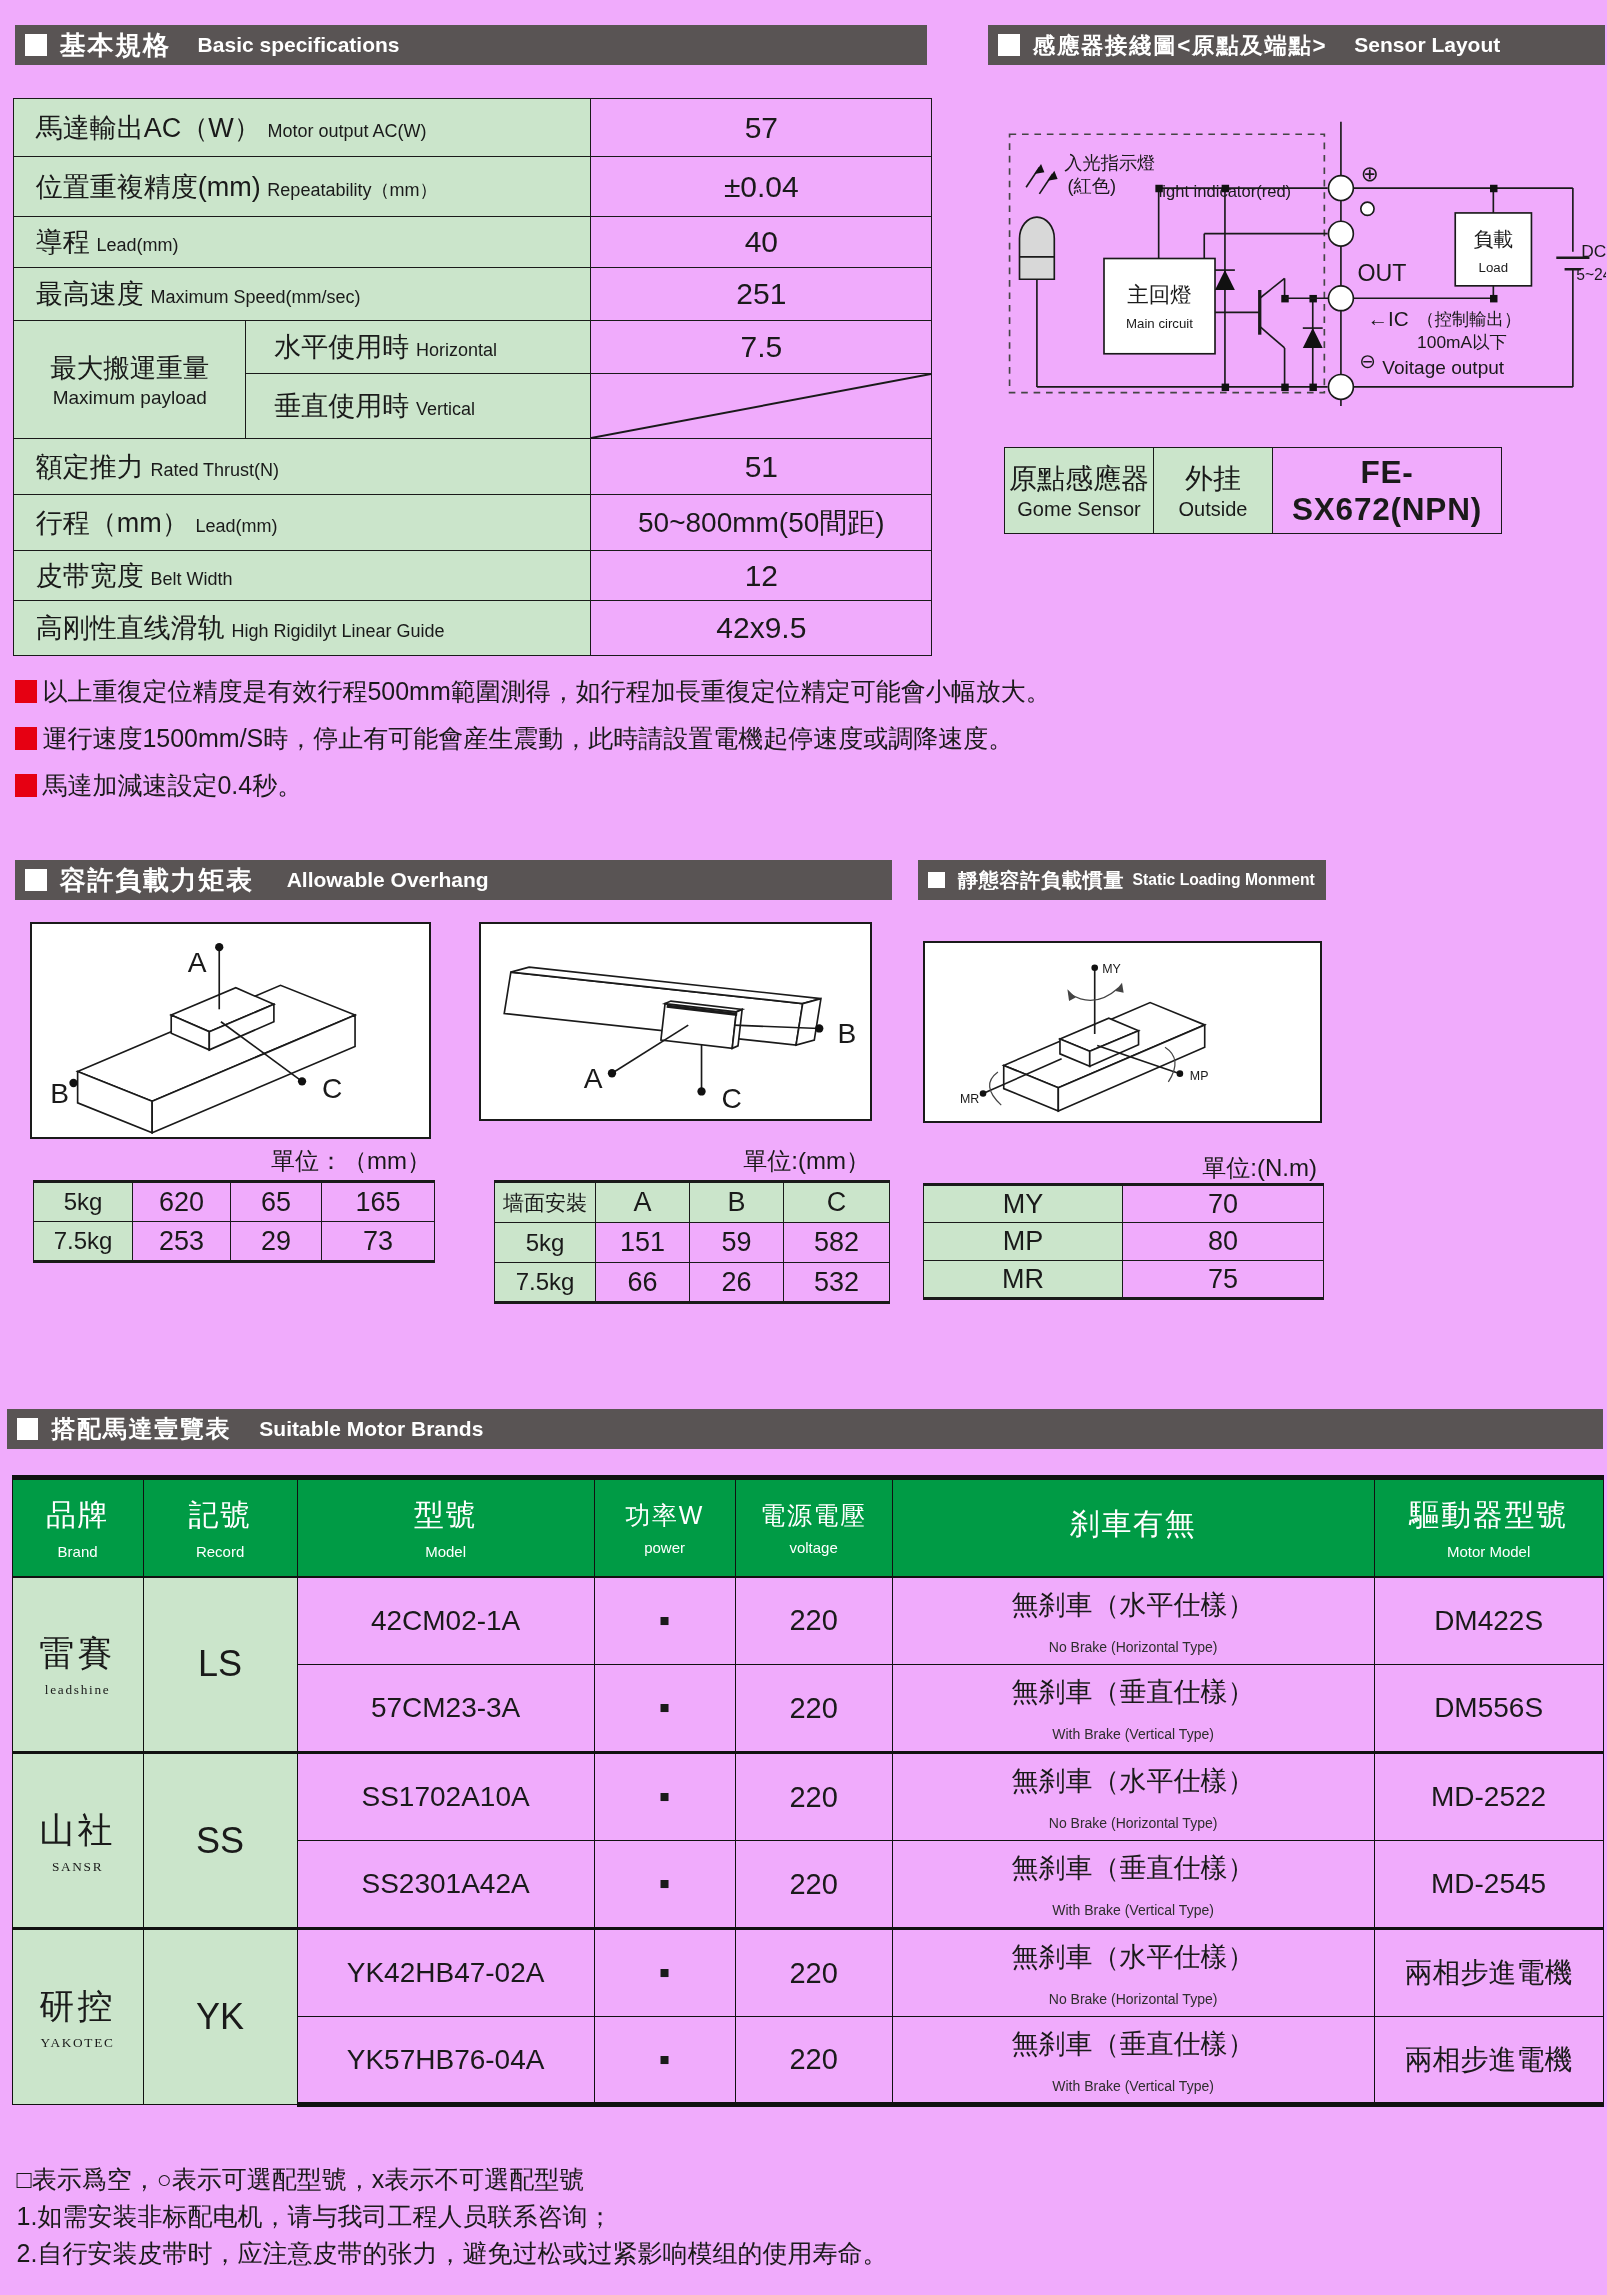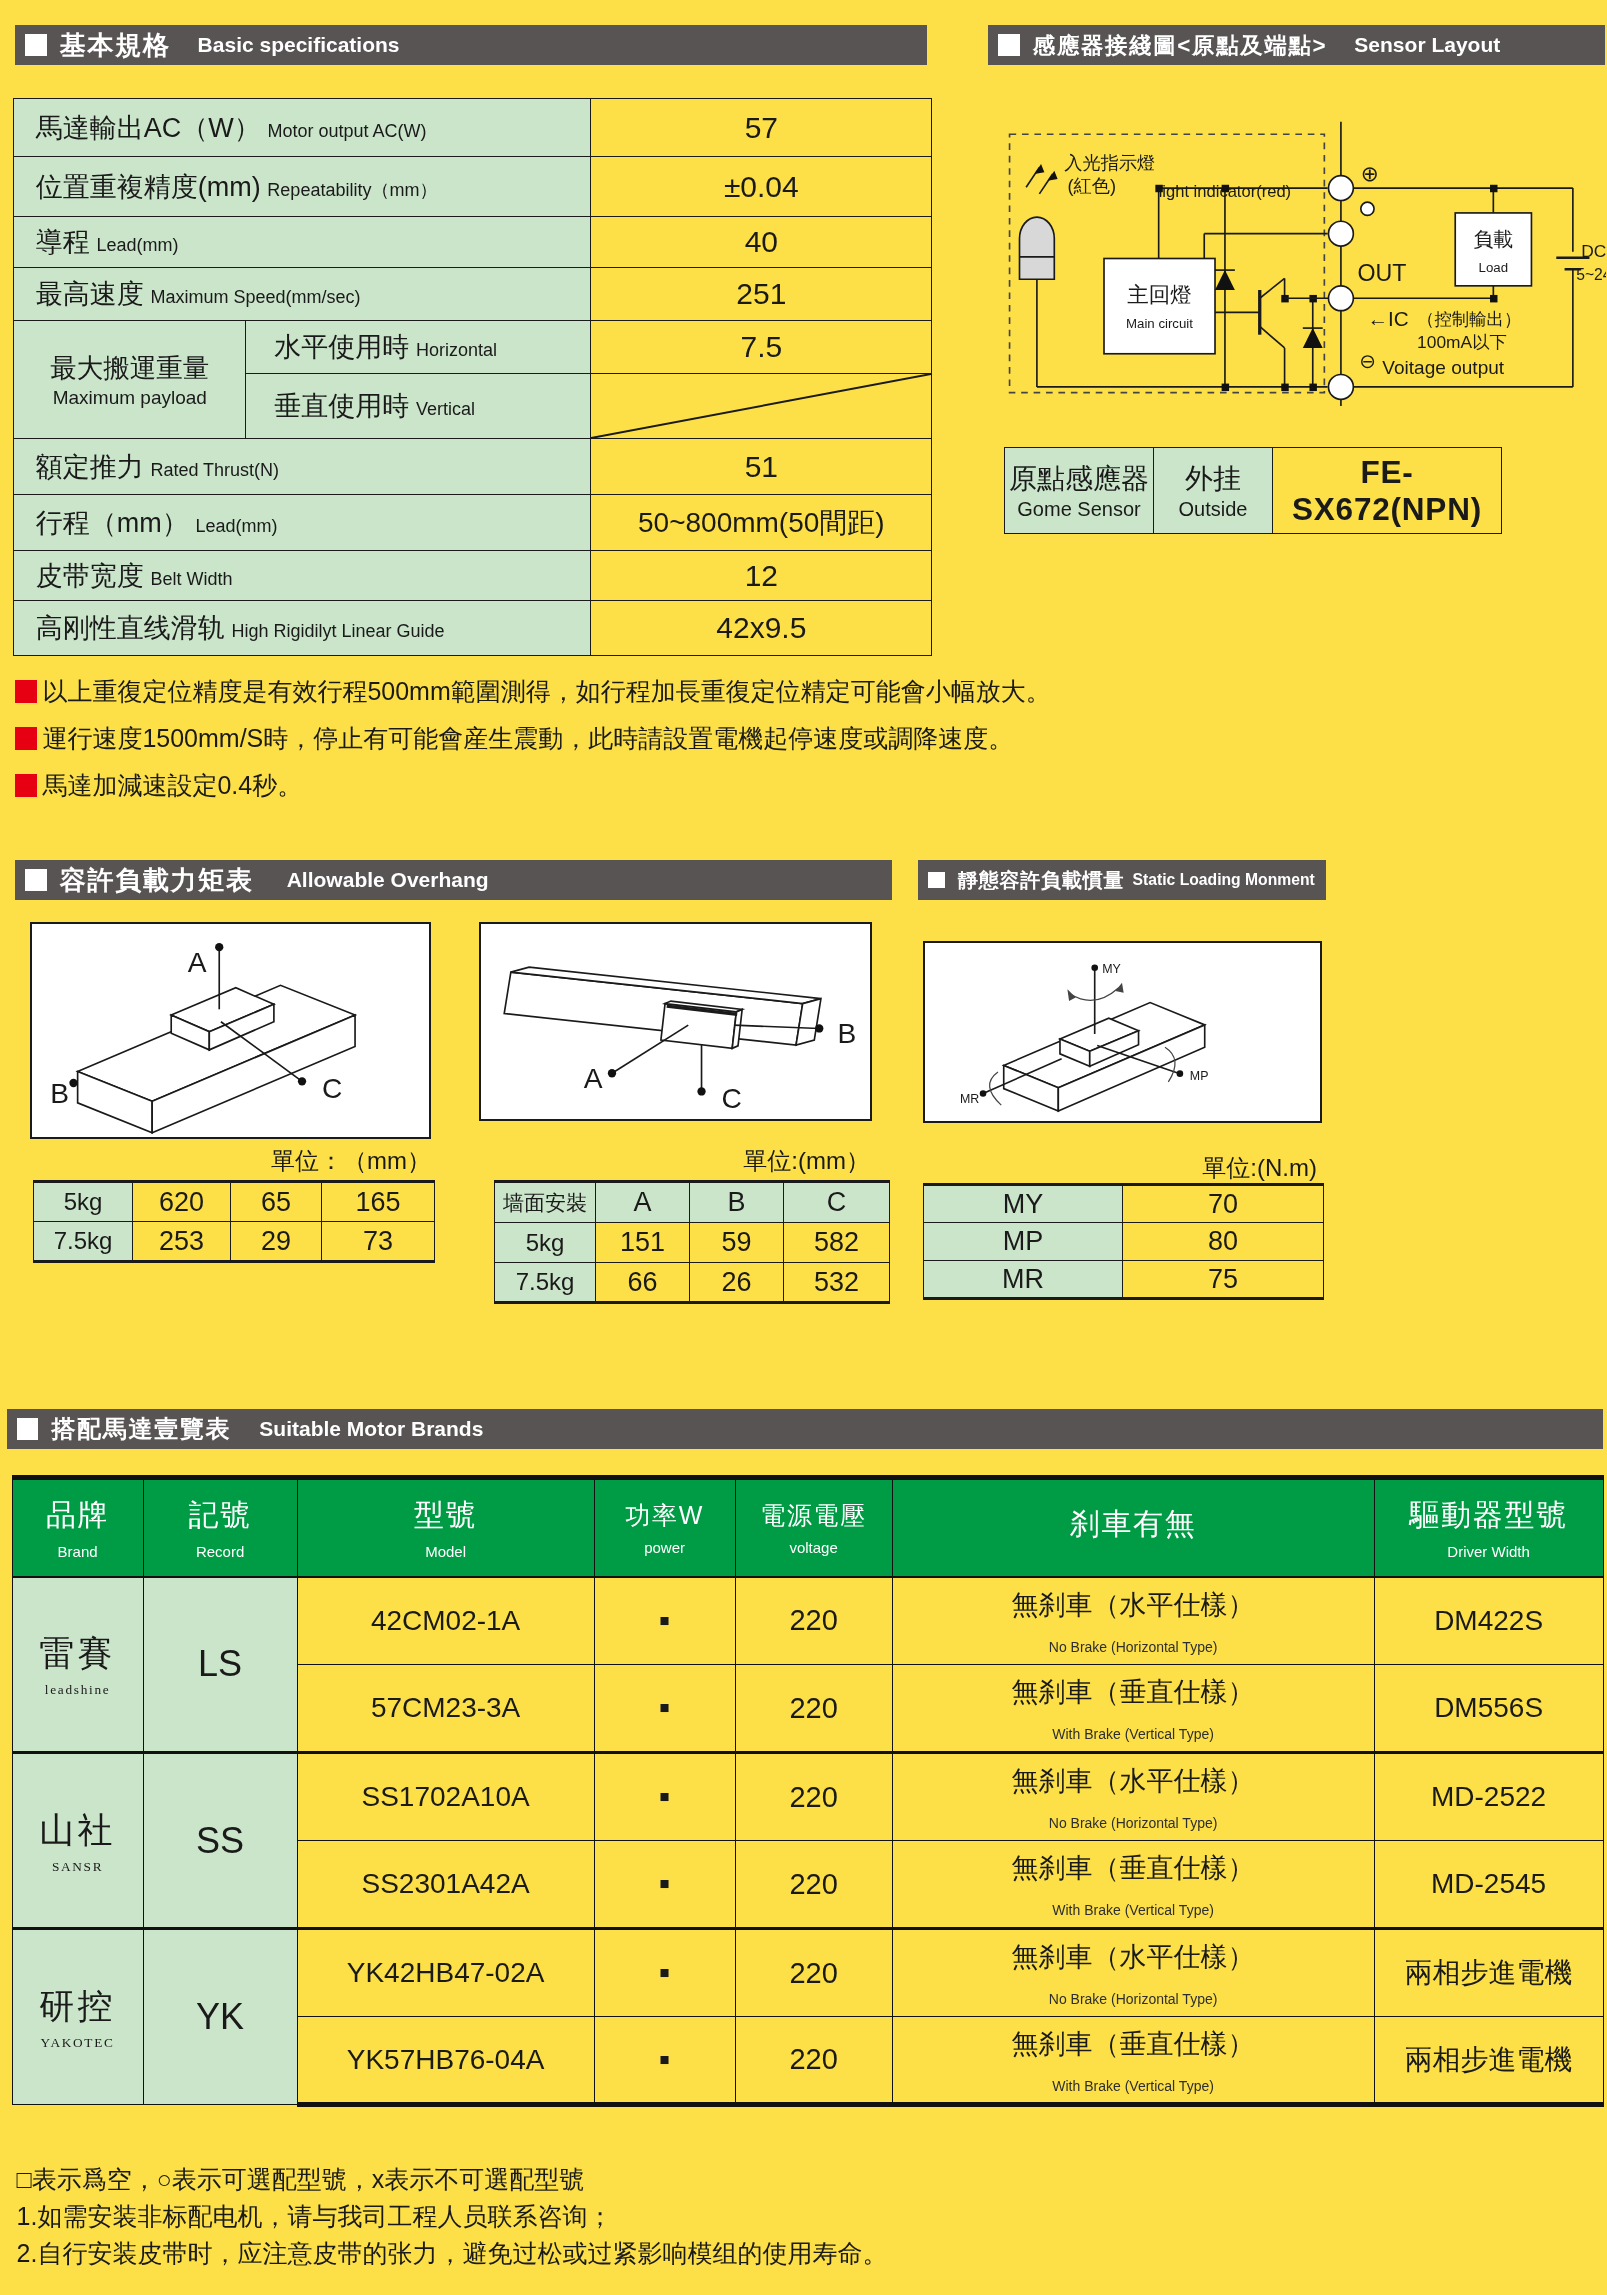--- a/index.html
+++ b/index.html
@@ -1,16 +1,16 @@
 <!DOCTYPE html>
 <html style="font-size:13.3px"><head>
 <meta charset="utf-8">
 <style>
   html,body{margin:0;padding:0;background:#fff;}
-  .page{position:relative;width:1608px;height:2295px;background:#fde047;overflow:hidden;
+  .page{position:relative;width:1608px;height:2295px;background:#f0abfc;overflow:hidden;
         font-family:"Liberation Sans","DejaVu Sans",sans-serif;color:#1a1a1a;}
   
   .bar{position:absolute;height:40px;background:#595454;display:flex;align-items:center;
        box-sizing:border-box;padding-left:10px;color:#fff;}
   .bar .sq{width:21.5px;height:21.5px;background:#fff;margin-right:13.3px;flex:none;}
   .bzh{font-size:26px;font-weight:700;letter-spacing:1.7px;white-space:nowrap;}
   .ben{font-size:21px;font-weight:700;margin-left:27px;white-space:nowrap;}
   .bar.small .bzh{font-size:20px;letter-spacing:0.8px;}
   .bar.small .ben{font-size:15.7px;margin-left:8.3px;}
   
@@ -461,21 +461,21 @@
         <td>
             <div class="hzh" style="font-size:25px">電源電壓</div>
             <div class="hen">voltage</div>
           </td>
         <td>
             <div class="hzh">刹車有無</div>
             <div class="hen"></div>
           </td>
         <td>
             <div class="hzh">驅動器型號</div>
-            <div class="hen">Driver Width</div>
+            <div class="hen">Motor Model</div>
           </td>
       </tr>
     </thead>
     <tbody>
 
       <tr style="height:88px">
         <td class="bggreen" rowspan="2">
             <div class="brand-zh">雷賽</div>
             <div class="brand-en">leadshine</div>
           </td>

